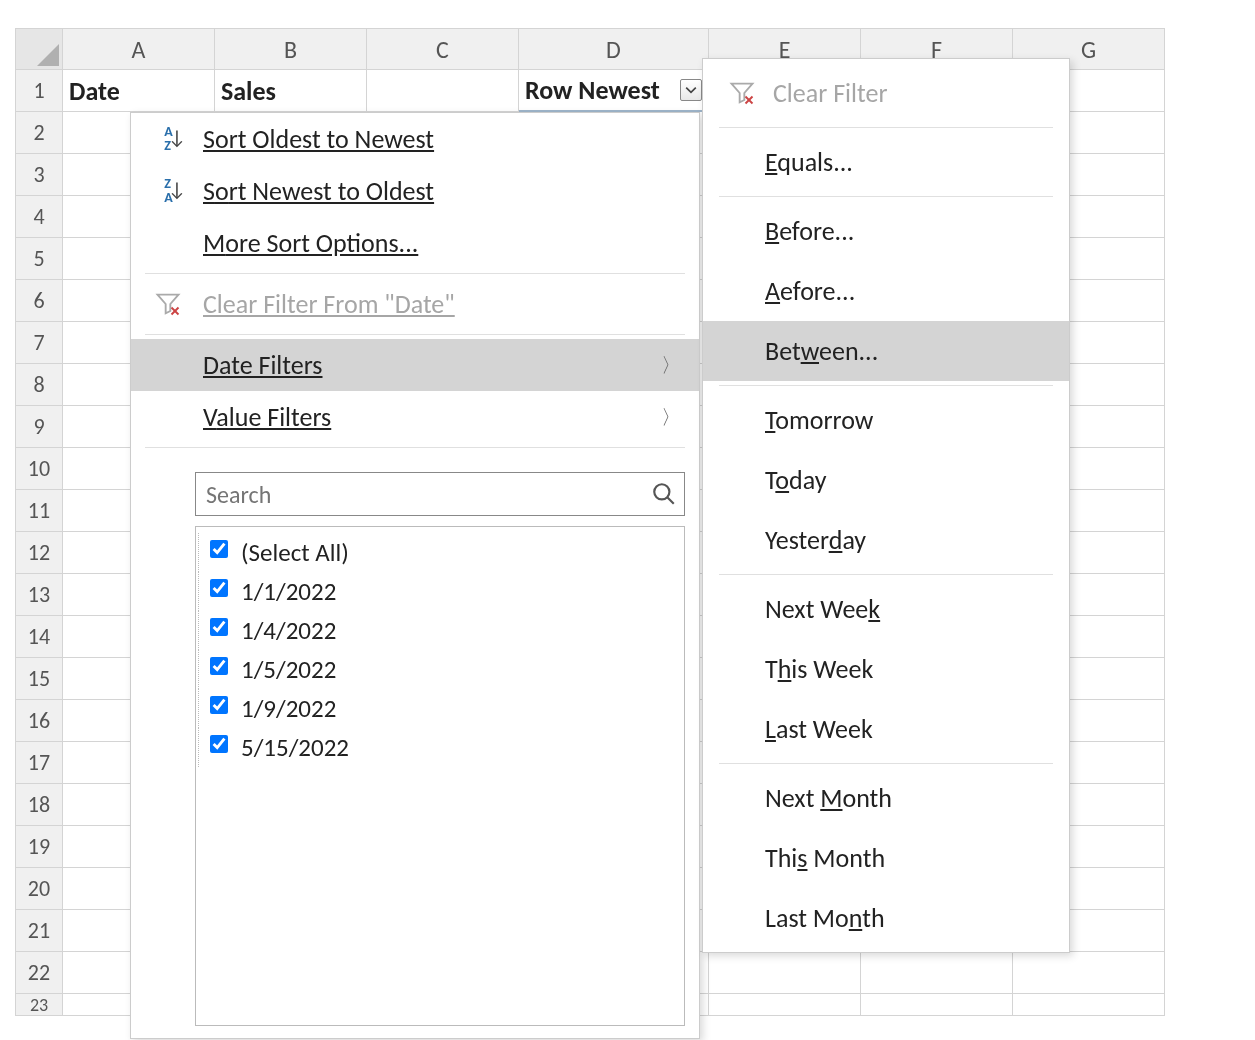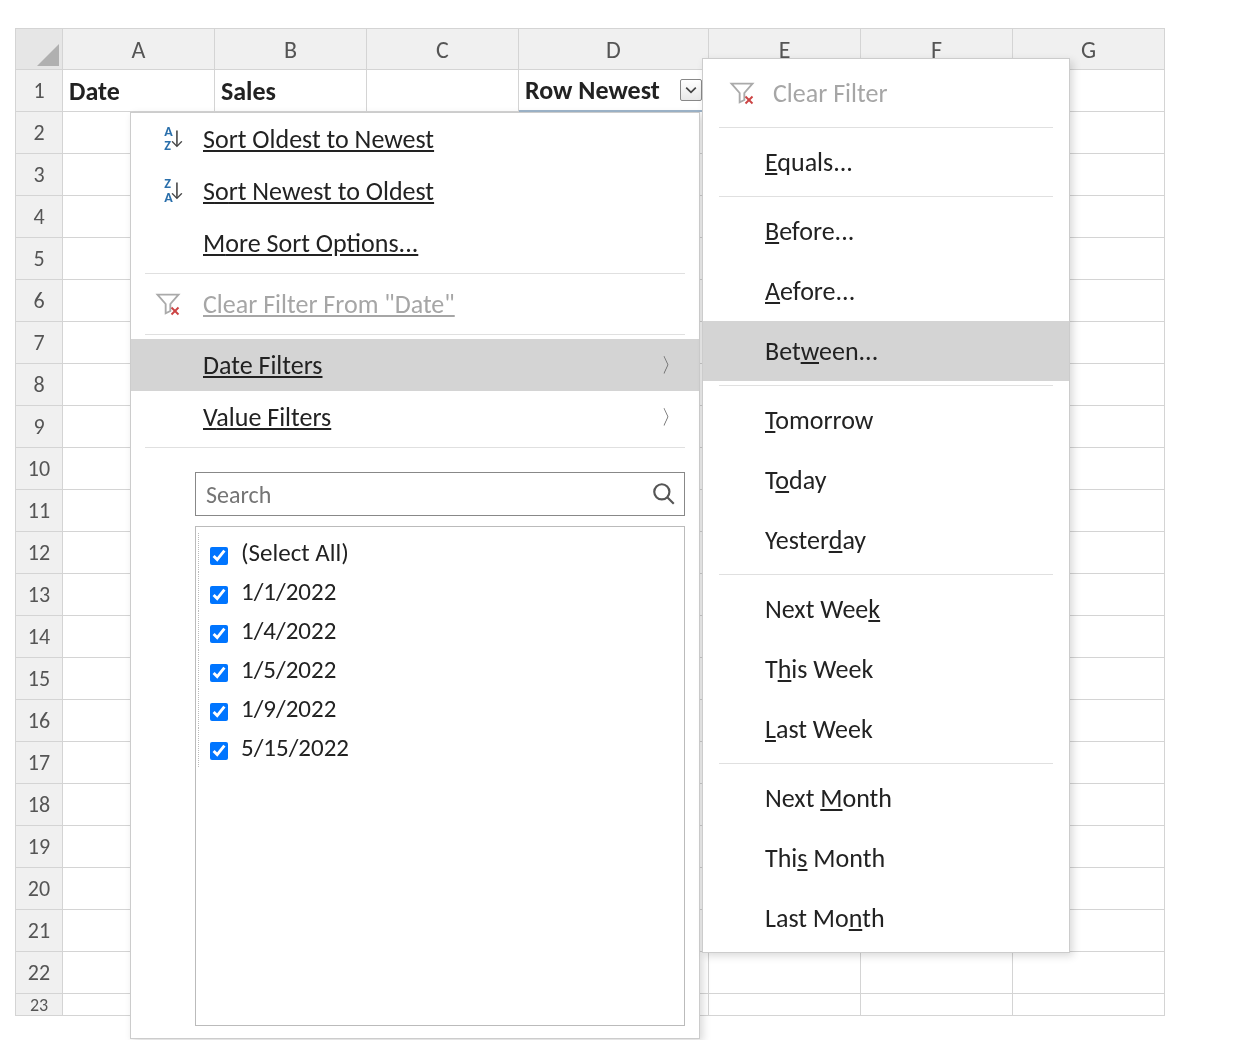--- a/index.html
+++ b/index.html
@@ -167,21 +167,21 @@
   }
 
   .check-list {
     margin: 0 14px 0 64px;
     border: 1px solid #bbb;
     padding: 6px 10px 6px 10px;
     height: 500px;
   }
   .check-row {
     display: flex;
-    align-items: flex-end;
+    align-items: flex-start;
     gap: 10px;
     padding: 4px 0;
     font-size: 25px;
     position: relative;
   }
   .check-row::before {
     content: "";
     position: absolute;
     left: -8px;
     top: 0;

